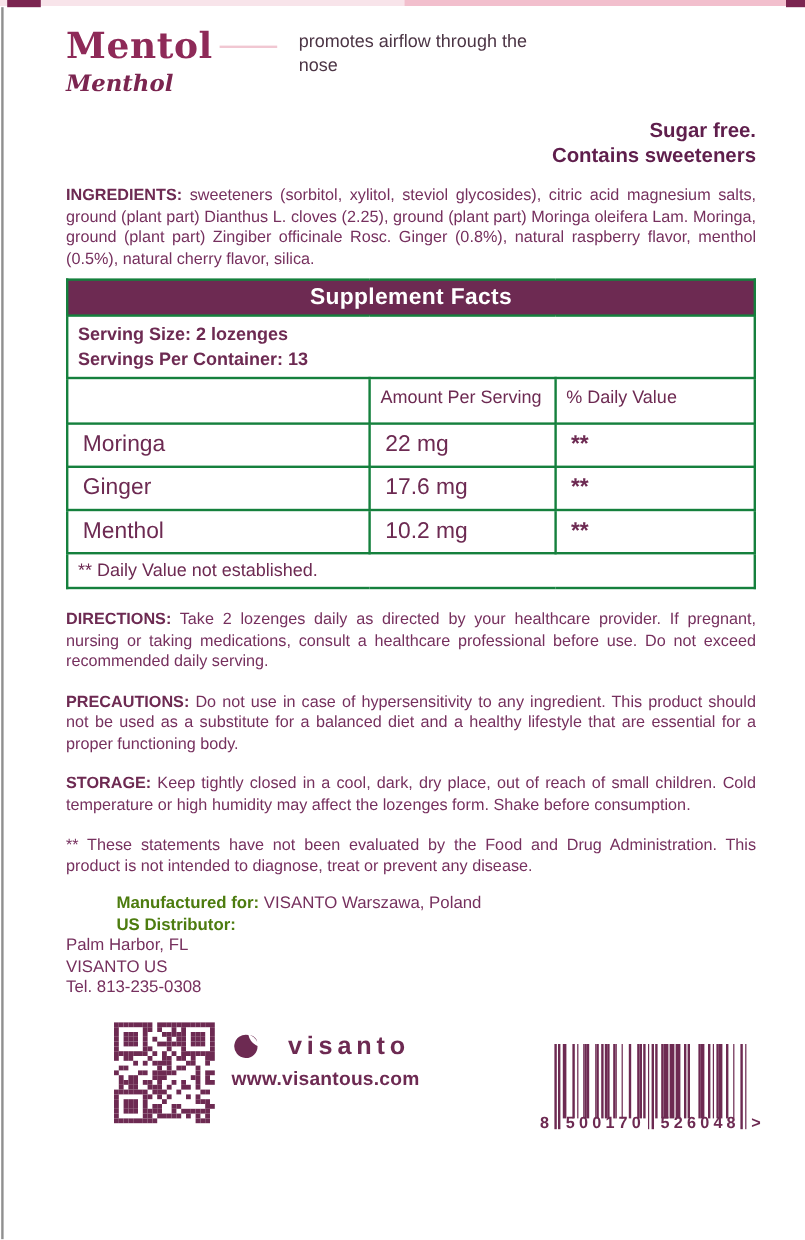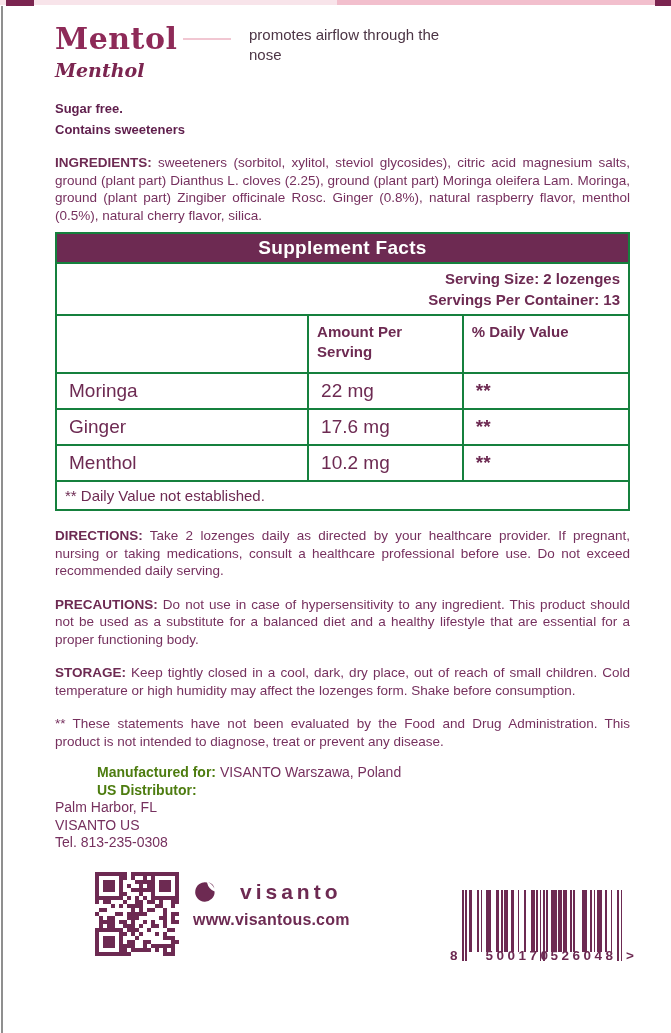--- a/index.html
+++ b/index.html
@@ -22,34 +22,34 @@
   .benefit+.benefit{margin-top:14px;}
   .benefit-names{width:128px;}
   .name-pl{font-family:"DejaVu Serif",serif;font-weight:bold;font-size:30px;line-height:34px;letter-spacing:.5px;}
   .name-en{font-family:"DejaVu Serif",serif;font-weight:bold;font-style:italic;font-size:19px;line-height:28px;}
   .berry{color:#8e2a58;}
   .berry-dark{color:#7b2550;}
   .crimson{color:#b23354;}
   .benefit-line{width:48px;height:2px;background:#f1c7d2;margin:16px 18px 0 0;flex:none;}
   .benefit-desc{font-size:15px;line-height:20px;color:#4c3545;width:215px;padding-top:3px;}
 
-  .sugar-note{margin-top:14px;font-weight:bold;font-size:13px;line-height:21px;color:#5f1e4c;}
+  .sugar-note{margin-top:14px;font-weight:bold;font-size:17px;line-height:21px;color:#5f1e4c;text-align:right;}
 
   .para{font-size:13.5px;line-height:17.5px;color:#76305e;text-align:justify;margin:14px 0 0 0;}
   .para strong{color:#6d2a52;}
   .section-para{margin-top:16px;}
   .disclaimer{margin-top:16px;}
 
   
   table.facts{border-collapse:collapse;width:100%;margin-top:8px;color:#6d2a52;table-layout:fixed;}
   table.facts td{border:2px solid #15803d;}
   .facts-title{background:#6d2a52;color:#ffffff;text-align:center;font-weight:bold;
                font-size:19px;padding:3px 0;letter-spacing:.3px;}
-  .serving-cell{font-weight:bold;font-size:15px;line-height:21px;padding:4px 8px;text-align:right;}
-  .colhead td{font-weight:bold;font-size:15px;line-height:20px;padding:6px 8px 10px;vertical-align:top;}
+  .serving-cell{font-weight:bold;font-size:15px;line-height:21px;padding:4px 8px;}
+  .colhead td{font-weight:normal;font-size:15px;line-height:20px;padding:6px 8px 10px;vertical-align:top;}
   .data-row td{font-size:19px;padding:6px 12px;}
   .dv{font-size:13px;font-weight:bold;}
   .footnote-cell{font-size:15px;padding:5px 8px;}
 
   
   .manufacturer{margin-top:14px;font-size:14px;line-height:17.5px;color:#76305e;}
   .manufacturer strong{color:#4d7c0f;margin-left:42px;}
 
   
   .footer{display:flex;align-items:flex-start;margin-top:14px;}
@@ -61,21 +61,21 @@
   .brand-row{display:flex;align-items:center;gap:23px;}
   .brand-name{font-weight:bold;font-size:21px;letter-spacing:4px;color:#6d2a52;}
   .website{margin-top:7px;font-weight:bold;font-size:16px;color:#6d2a52;letter-spacing:.2px;}
   .barcode{position:relative;margin-left:auto;margin-right:6px;margin-top:24px;width:162px;height:92px;}
   #barcode-bars{display:flex;align-items:flex-start;height:72px;}
   .bc-mod{display:block;width:1.7px;height:62px;flex:none;}
   .bc-mod.bar{background:#6d2a52;}
   .bc-mod.bar.tall{height:71px;}
   .bc-digit{position:absolute;top:58px;color:#6d2a52;font-size:13.5px;font-weight:bold;}
   .bc-d-first{left:-12px;}
-  .bc-group1{left:20px;width:73px;text-align:center;letter-spacing:3.5px;}
+  .bc-group1{left:6px;width:73px;text-align:center;letter-spacing:3.5px;}
   .bc-group2{left:85px;width:73px;text-align:center;letter-spacing:3.5px;}
   .bc-arrow{left:164px;}
 </style>
 </head>
 <body>
 
 <div class="label">
 
   <div class="top-strip">
     <span class="seg seg-light"></span>

